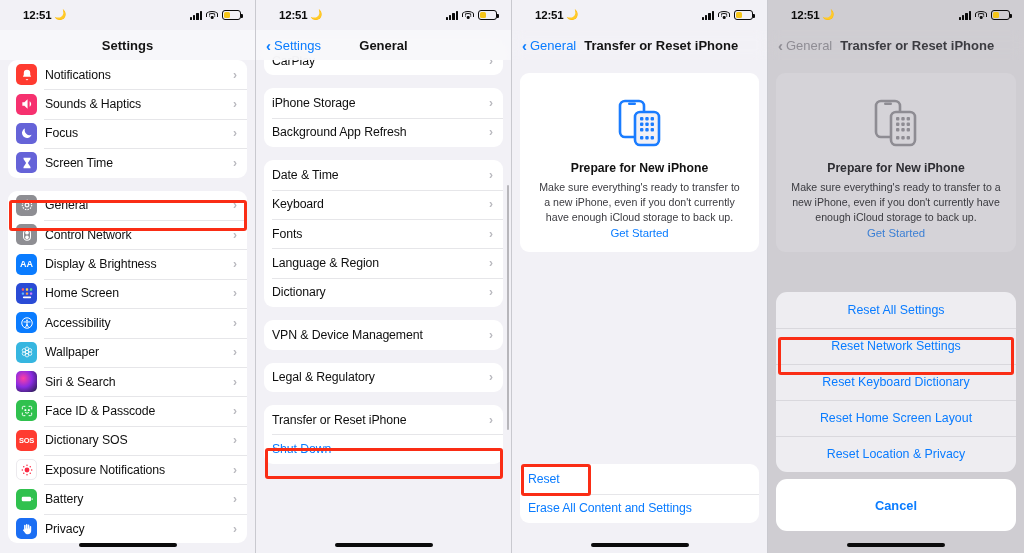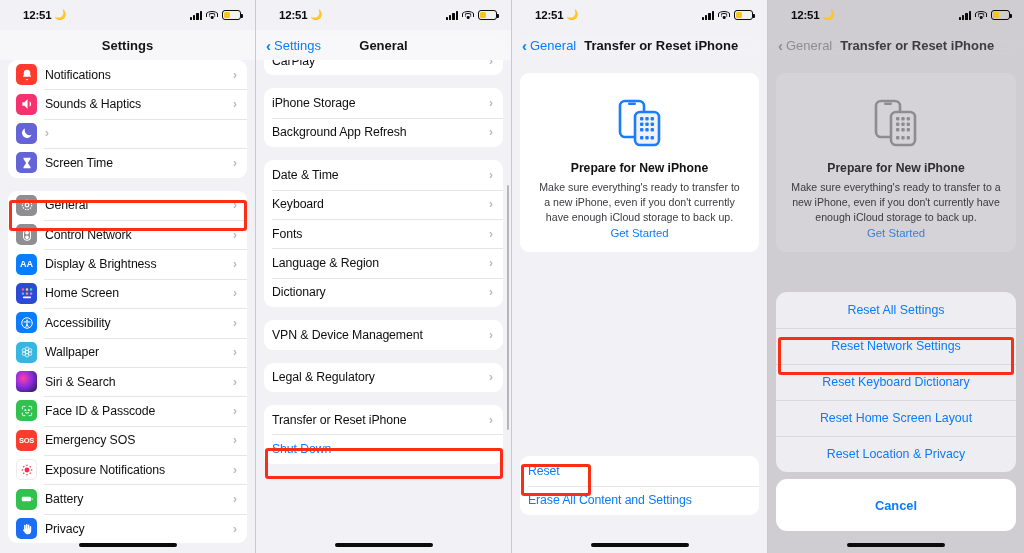--- a/index.html
+++ b/index.html
@@ -216,20 +216,21 @@
           </span>
           <span class="row-label">Sounds &amp; Haptics</span>
           <span class="chevron">›</span>
         </div>
         <div class="row">
           <span class="row-ico ico-focus">
             <svg class="svgico" viewBox="0 0 24 24" fill="#fff">
                 <path d="M20 15.2A8.6 8.6 0 0 1 8.8 4 8.6 8.6 0 1 0 20 15.2z"></path>
               </svg>
           </span>
+          <span class="row-label">Focus</span>
           <span class="chevron">›</span>
         </div>
         <div class="row">
           <span class="row-ico ico-screen">
             <svg class="svgico" viewBox="0 0 24 24" fill="#fff">
                 <path d="M6 3h12v2l-4.5 7L18 19v2H6v-2l4.5-7L6 5V3z"></path>
               </svg>
           </span>
           <span class="row-label">Screen Time</span>
           <span class="chevron">›</span>
@@ -330,21 +331,21 @@
                 <circle cx="9" cy="10.5" r=".9" fill="#fff"></circle>
                 <circle cx="15" cy="10.5" r=".9" fill="#fff"></circle>
                 <path d="M9.3 14.8c1.5 1.2 3.9 1.2 5.4 0"></path>
               </svg>
           </span>
           <span class="row-label">Face ID &amp; Passcode</span>
           <span class="chevron">›</span>
         </div>
         <div class="row">
           <span class="row-ico ico-sos">SOS</span>
-          <span class="row-label">Emergency SOS</span>
+          <span class="row-label">Dictionary SOS</span>
           <span class="chevron">›</span>
         </div>
         <div class="row">
           <span class="row-ico ico-expo">
             <svg class="svgico" viewBox="0 0 24 24">
                 <circle cx="12" cy="12" r="4.2" fill="#fa2a44"></circle>
                 <g fill="#fa2a44">
                   <circle cx="12" cy="4" r="1.3"></circle>
                   <circle cx="17.6" cy="6.4" r="1.3"></circle>
                   <circle cx="20" cy="12" r="1.3"></circle>
@@ -539,21 +540,21 @@
             </g>
           </svg>
         </div>
         <div class="card-title">Prepare for New iPhone</div>
         <div class="card-sub">Make sure everything's ready to transfer to a new iPhone, even if you don't currently have enough iCloud storage to back up.</div>
         <div class="card-cta">Get Started</div>
       </div>
     </div>
 
     <div class="body" style="position:absolute; left:0; right:0; bottom:26px;">
-      <div class="group" style="margin-bottom:12px;">
+      <div class="group" style="margin-bottom:4px;">
         <div class="row plain">
           <span class="row-label link">Reset</span>
         </div>
         <div class="row plain">
           <span class="row-label link">Erase All Content and Settings</span>
         </div>
       </div>
     </div>
 
     <div class="hl" style="left:9px; top:464px; width:70px; height:32px;"></div>

